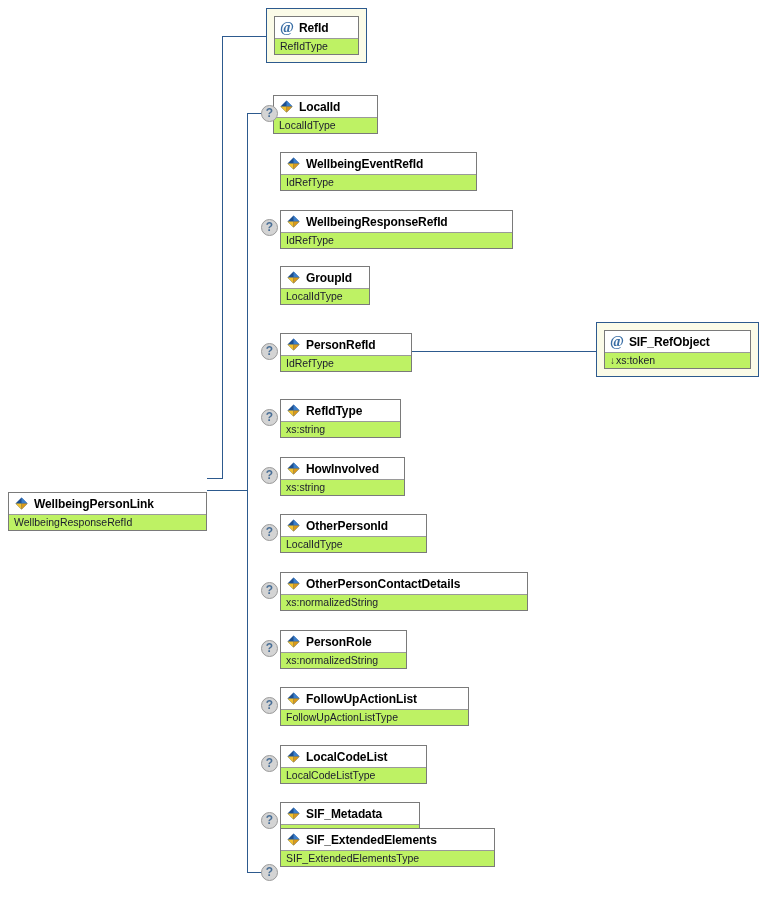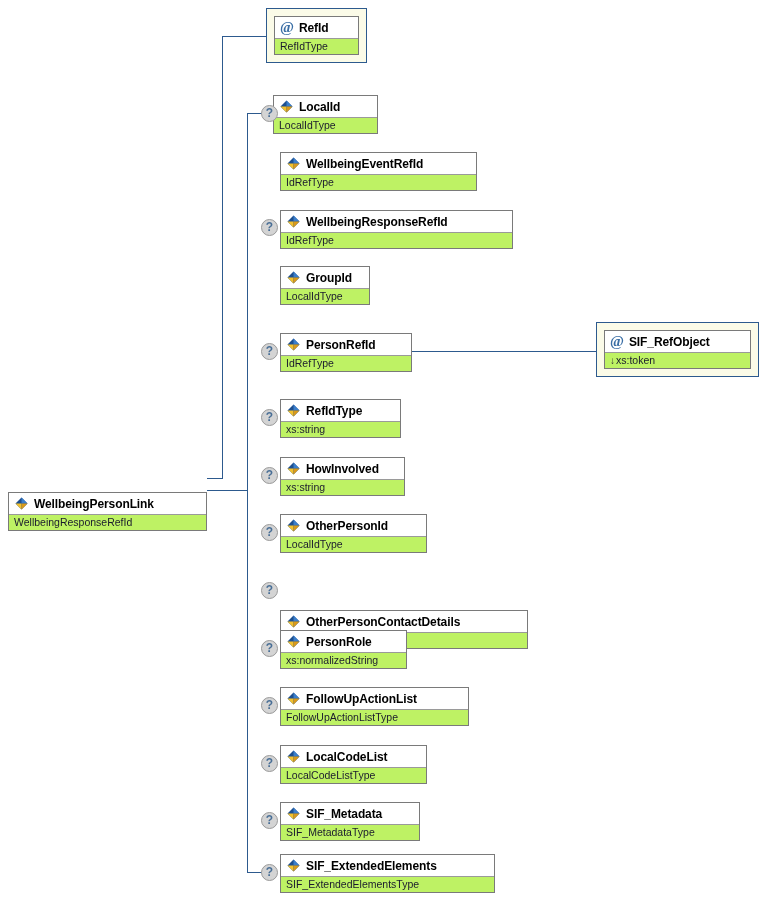--- a/index.html
+++ b/index.html
@@ -317,21 +317,21 @@
             <polygon points="7.5,7.5 13.5,7.5 7.5,13.5" fill="#d99a1a"></polygon>
           </svg>
         </span>
         <span class="node-name">OtherPersonId</span>
       </div>
       <div class="node-type">LocalIdType</div>
     </div>
   </div>
 
   <div class="qmark" style="left:261px; top:582px;">?</div>
-  <div class="node" style="left:280px; top:572px; width:248px;margin-top:38px;">
+  <div class="node" style="left:280px; top:572px; width:248px;">
     <div class="node-inner">
       <div class="node-head">
         <span class="ico">
           <svg width="15" height="15" viewBox="0 0 15 15">
             <polygon points="7.5,1.5 13.5,7.5 7.5,13.5 1.5,7.5" fill="#1d4f8f"></polygon>
             <polygon points="7.5,1.5 13.5,7.5 7.5,7.5" fill="#3a7ecb"></polygon>
             <polygon points="1.5,7.5 7.5,7.5 7.5,13.5" fill="#f2c12e"></polygon>
             <polygon points="7.5,7.5 13.5,7.5 7.5,13.5" fill="#d99a1a"></polygon>
           </svg>
         </span>
@@ -407,21 +407,21 @@
             <polygon points="7.5,7.5 13.5,7.5 7.5,13.5" fill="#d99a1a"></polygon>
           </svg>
         </span>
         <span class="node-name">SIF_Metadata</span>
       </div>
       <div class="node-type">SIF_MetadataType</div>
     </div>
   </div>
 
   <div class="qmark" style="left:261px; top:864px;">?</div>
-  <div class="node" style="left:280px; top:854px; width:215px;">
+  <div class="node" style="left:280px; top:828px; width:215px;">
     <div class="node-inner">
       <div class="node-head">
         <span class="ico">
           <svg width="15" height="15" viewBox="0 0 15 15">
             <polygon points="7.5,1.5 13.5,7.5 7.5,13.5 1.5,7.5" fill="#1d4f8f"></polygon>
             <polygon points="7.5,1.5 13.5,7.5 7.5,7.5" fill="#3a7ecb"></polygon>
             <polygon points="1.5,7.5 7.5,7.5 7.5,13.5" fill="#f2c12e"></polygon>
             <polygon points="7.5,7.5 13.5,7.5 7.5,13.5" fill="#d99a1a"></polygon>
           </svg>
         </span>

